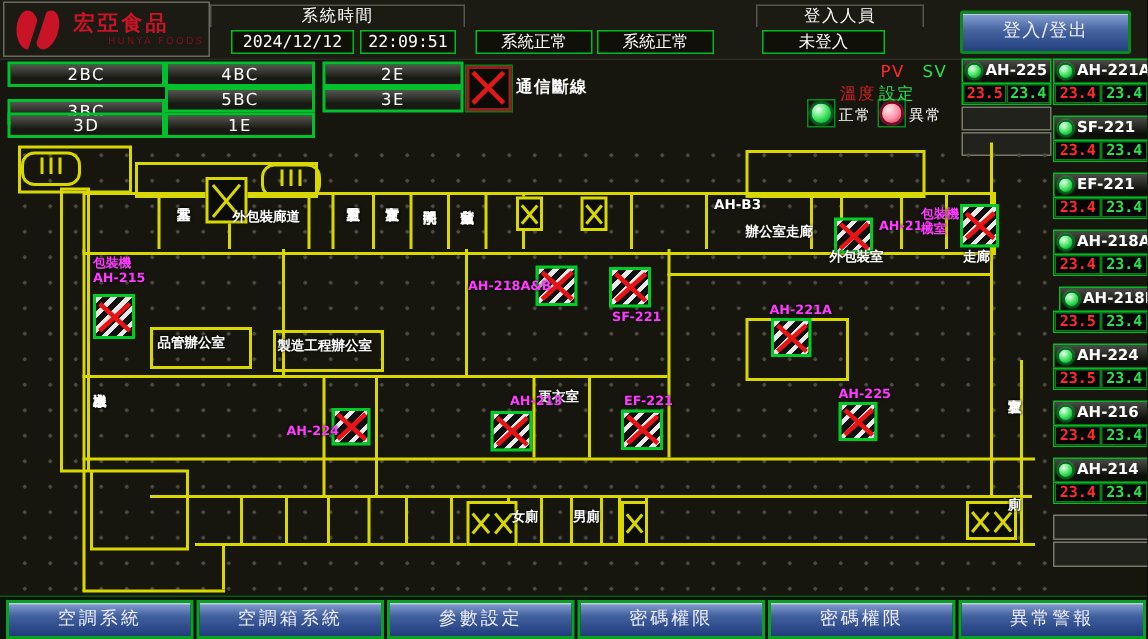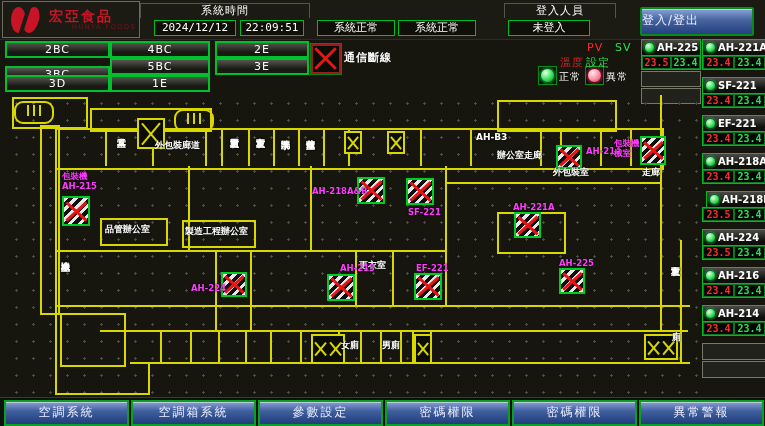--- a/index.html
+++ b/index.html
@@ -16,21 +16,21 @@
   .logo-mark em{position:absolute;left:12px;top:-2px;width:4px;height:30px;background:#1b1b14;transform:rotate(18deg);}
   .brand-name{color:#c81426;font-weight:bold;font-size:14px;letter-spacing:2px;line-height:1;}
   .brand-sub{color:#7c111c;font-size:6.5px;letter-spacing:1.5px;padding-left:23px;}
   .hpanel{position:absolute;top:1px;height:36px;}
   .hlabel{position:absolute;top:2px;left:0;right:0;text-align:center;font-size:11px;letter-spacing:1px;border:1px solid #55554a;border-bottom:none;padding:0 2px;height:14px;line-height:14px;}
   .vbox{position:absolute;top:19px;height:14px;border:1px solid #00bb22;background:#101008;color:#fff;
     font-size:11px;line-height:14px;text-align:center;font-family:"DejaVu Sans Mono",monospace;}
   .vbox.cjk{font-family:"DejaVu Sans",sans-serif;}
   #login-btn{position:absolute;left:640px;top:7px;width:110px;height:25px;border:2px solid #0a8a1a;border-radius:2px;
     background:linear-gradient(180deg,#8aa2d8 0%,#45639f 45%,#24407f 100%);color:#eef;font-size:12px;
-    line-height:22px;letter-spacing:1px;box-shadow:inset 0 1px 0 #bcd;}
+    text-align:center;line-height:22px;letter-spacing:1px;box-shadow:inset 0 1px 0 #bcd;}
 
   
   .floor-btn{position:absolute;height:13px;border:2px solid #00c12c;background:linear-gradient(180deg,#565650,#191914 70%);
     color:#fff;font-size:11px;text-align:center;line-height:13px;letter-spacing:1px;}
 
   
   #comm-box{position:absolute;left:311px;top:44px;width:26px;height:26px;background:#0c0c06;border:2px solid #9a1c1c;outline:1px solid #0a7a1a;}
   #comm-box i{position:absolute;left:-2px;top:11px;width:29px;height:3px;background:#e01818;}
   #comm-box i.a{transform:rotate(45deg);} #comm-box i.b{transform:rotate(-45deg);}
   #comm-label{position:absolute;left:344px;top:50px;font-size:11px;font-weight:bold;letter-spacing:1px;}

